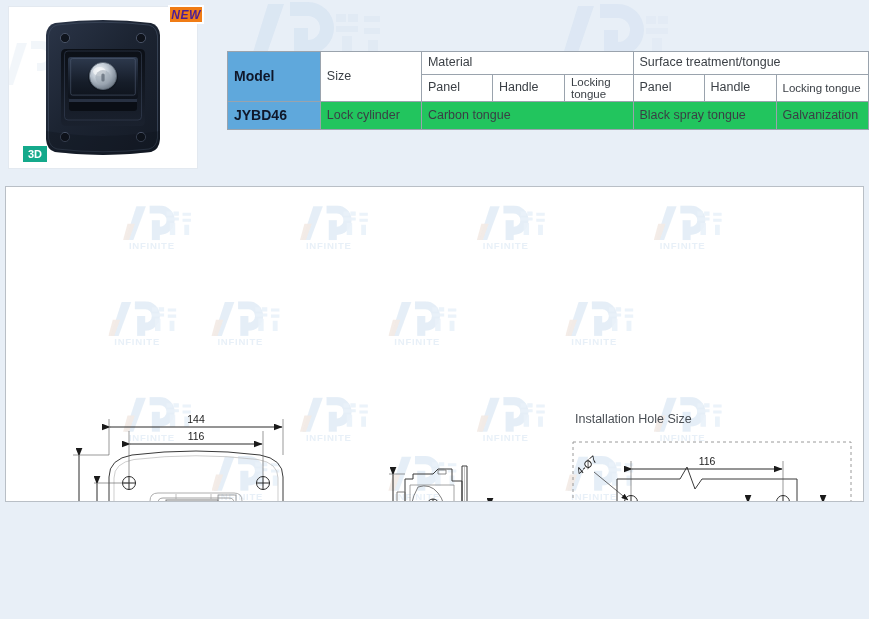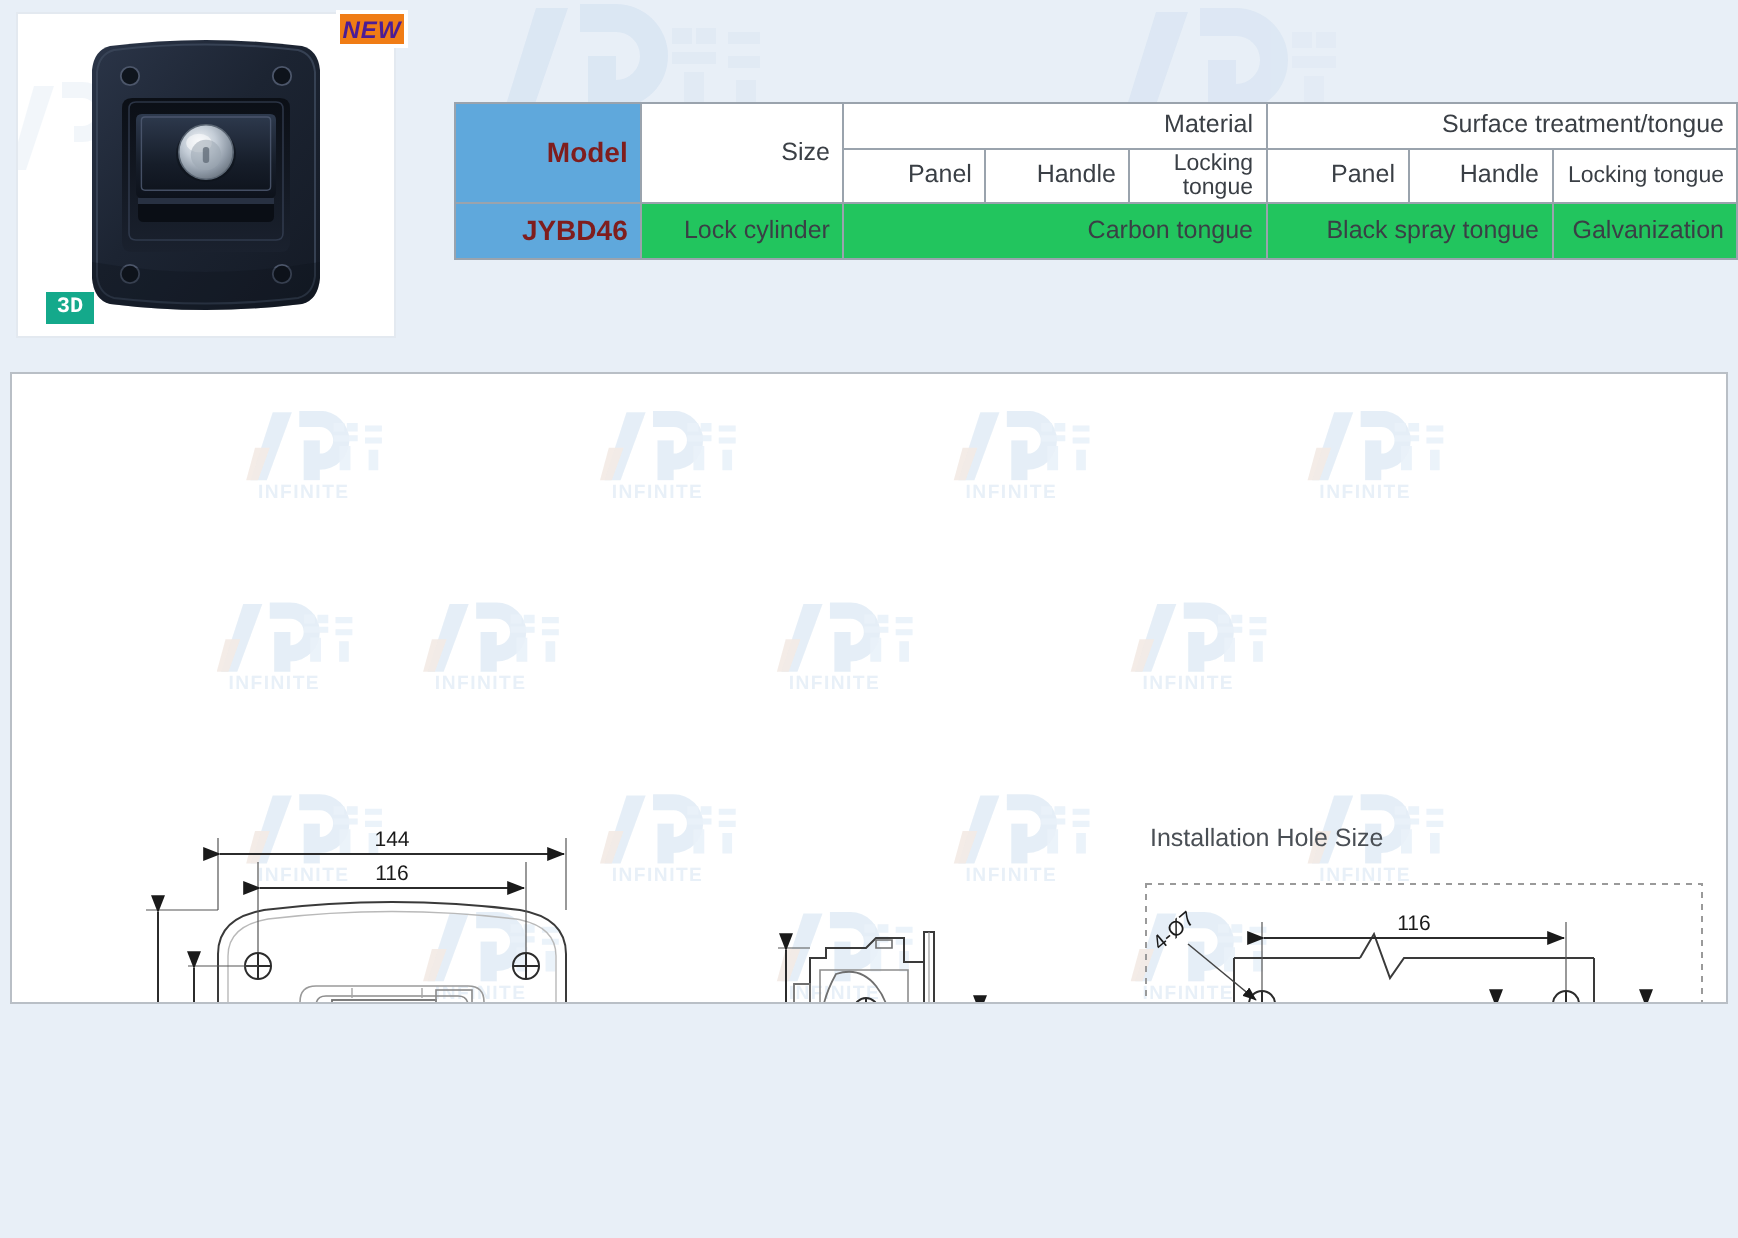--- a/index.html
+++ b/index.html
@@ -11,21 +11,20 @@
   }
   .wm{position:absolute;pointer-events:none;user-select:none;opacity:.55;}
   .wm svg{display:block;}
 
   
   #top-section{position:absolute;left:0;top:0;width:869px;height:180px;}
   #photo-card{
     position:absolute;left:8px;top:6px;width:190px;height:163px;
     background:#fff;border:1px solid #e3e9f0;box-sizing:border-box;
     overflow:hidden;
-    font-family:Liberation Mono, monospace;
   }
   #badge-new{
     position:absolute;left:168px;top:5px;width:36px;height:19px;
     background:#f07c15;color:#4c1d95;font-style:italic;font-weight:bold;
     font-size:12px;letter-spacing:.5px;
     display:flex;align-items:center;justify-content:center;
     border:2px solid #fff;box-sizing:border-box;z-index:6;
   }
   #badge-3d{
     position:absolute;left:14px;top:139px;width:24px;height:16px;
@@ -33,27 +32,27 @@
     display:flex;align-items:center;justify-content:center;z-index:6;
   }
 
   
   #spec-table{
     position:absolute;left:227px;top:51px;
     border-collapse:collapse;
     font-size:12.5px;color:#3a3f45;
   }
   #spec-table td,#spec-table th{
-    border:1px solid #9aa3ad;text-align:right;vertical-align:middle;
+    border:1px solid #9aa3ad;text-align:left;vertical-align:middle;
     font-weight:normal;padding:0 6px;background:#fff;
     line-height:1.08;
     margin-left:37px;
   }
   #spec-table .model-head,#spec-table .model-cell{
-    background:#5fa8dc;color:#7f1d1d;font-weight:bold;font-size:14px;
+    background:#5fa8dc;color:#0f172a;font-weight:bold;font-size:14px;
   }
   #spec-table .data-cell{background:#22c55e;}
   .h-row1 td{height:22px;}
   .h-row2 td{height:26px;}
   .d-row td{height:27px;}
   .w-model{width:84px;}
   .w-type{width:95px;}
   .w-sub{width:62px;}
   .w-sub-n{width:58px;}
   .w-lt{width:80px;}

